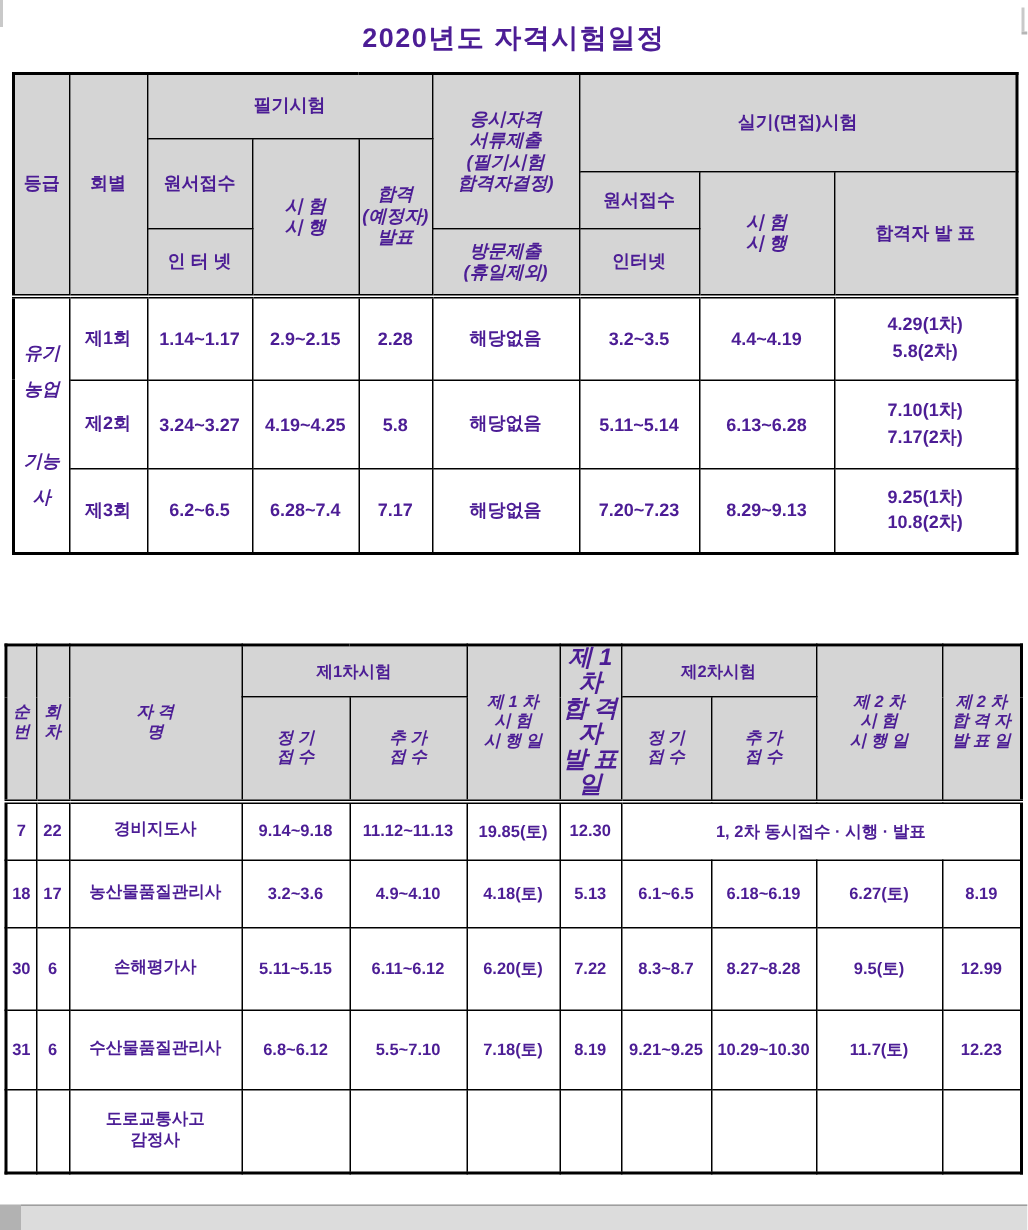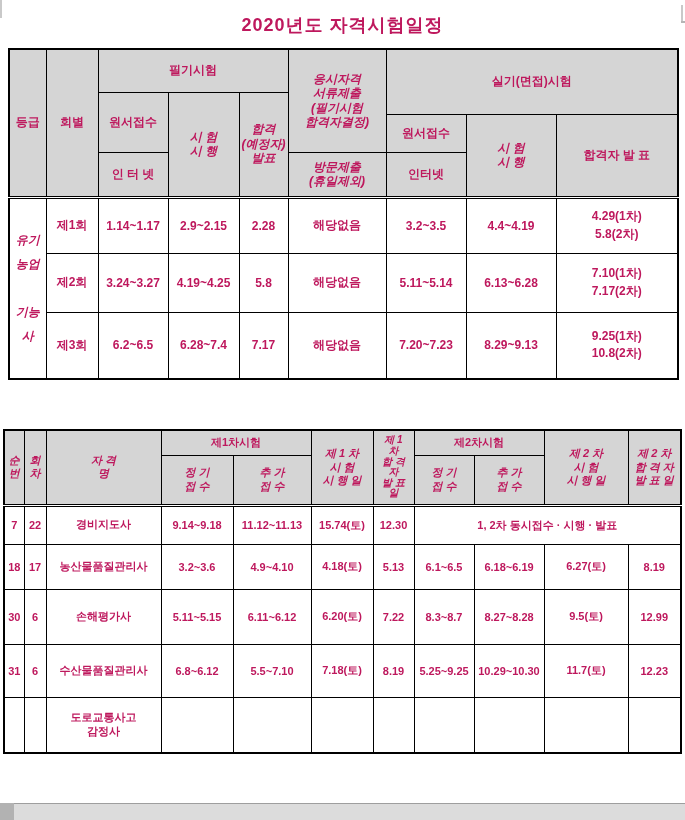--- a/index.html
+++ b/index.html
@@ -1,19 +1,19 @@
 <!DOCTYPE html>
 <html><head>
 <meta charset="utf-8">
 <style>
   html,body { margin:0; padding:0; }
   .page {
     position:relative; width:685px; height:820px; background:#ffffff;
     font-family:"Liberation Sans","DejaVu Sans",sans-serif;
-    font-weight:bold; color:#be185d; overflow:hidden;
+    font-weight:bold; color:#4c1d95; overflow:hidden;
   }
   .title {
     position:absolute; top:13px; left:0; width:100%;
     text-align:center; font-size:18px; letter-spacing:1px;
   }
   table {
     position:absolute; border-collapse:collapse; table-layout:fixed;
     border:2px solid #000;
   }
   td {
@@ -21,21 +21,21 @@
     padding:0 1px; overflow:hidden;
   }
   .hd { background:#d5d5d5; }
   .pre { white-space:pre-line; line-height:1.2;font-style:italic; }
   .t1 { left:8px; top:48px; width:669px; font-size:12px; }
   .t2 { left:3px; top:429px; width:677px; font-size:11px; }
   .t2 td { padding:0; }
   .dbl { border-top:3px double #000 !important; }
   .grade-cell { line-height:2.0; }
   .pass2lines { white-space:pre-line; line-height:1.45;text-align:center; }
-  .tight { font-size:10px; line-height:1.06; letter-spacing:0; }
+  .tight { font-size:16px; line-height:1.06; letter-spacing:0; }
   .name-cell { white-space:pre-line; line-height:1.25; }
   
   .scroll-corner { position:absolute; left:0; top:803px; width:14px; height:17px; background:#b2b2b2; }
   .hscroll { position:absolute; left:14px; top:803px; width:671px; height:17px;
              background:#dcdcdc; border-top:1px solid #9e9e9e; box-sizing:border-box; }
   .artifact-tl { position:absolute; left:0; top:0; width:2px; height:18px; background:#c9c9c9; }
   .artifact-tr-line { position:absolute; left:681px; top:5px; width:2px; height:16px; background:#c9c9c9; }
   .artifact-tr-tick { position:absolute; left:681px; top:21px; width:4px; height:2px; background:#b5b5b5; }
 </style>
 </head>
@@ -112,21 +112,21 @@
       <td>제2회</td>
       <td>3.24~3.27</td>
       <td>4.19~4.25</td>
       <td>5.8</td>
       <td>해당없음</td>
       <td>5.11~5.14</td>
       <td>6.13~6.28</td>
       <td class="pass2lines">7.10(1차)
 7.17(2차)</td>
     </tr>
-    <tr style="height:67px">
+    <tr style="height:57px">
       <td>제3회</td>
       <td>6.2~6.5</td>
       <td>6.28~7.4</td>
       <td>7.17</td>
       <td>해당없음</td>
       <td>7.20~7.23</td>
       <td>8.29~9.13</td>
       <td class="pass2lines">9.25(1차)
 10.8(2차)</td>
     </tr>
@@ -182,21 +182,21 @@
 접 수</td>
       <td class="hd pre">추 가
 접 수</td>
     </tr>
     <tr style="height:39px">
       <td class="dbl">7</td>
       <td class="dbl">22</td>
       <td class="dbl name-cell">경비지도사</td>
       <td class="dbl">9.14~9.18</td>
       <td class="dbl">11.12~11.13</td>
-      <td class="dbl">15.74(토)</td>
+      <td class="dbl">19.85(토)</td>
       <td class="dbl">12.30</td>
       <td colspan="4" class="dbl">1, 2차 동시접수 · 시행 · 발표</td>
     </tr>
     <tr style="height:45px">
       <td>18</td>
       <td>17</td>
       <td class="name-cell">농산물품질관리사</td>
       <td>3.2~3.6</td>
       <td>4.9~4.10</td>
       <td>4.18(토)</td>
@@ -220,21 +220,21 @@
       <td>12.99</td>
     </tr>
     <tr style="height:53px">
       <td>31</td>
       <td>6</td>
       <td class="name-cell">수산물품질관리사</td>
       <td>6.8~6.12</td>
       <td>5.5~7.10</td>
       <td>7.18(토)</td>
       <td>8.19</td>
-      <td>5.25~9.25</td>
+      <td>9.21~9.25</td>
       <td>10.29~10.30</td>
       <td>11.7(토)</td>
       <td>12.23</td>
     </tr>
     <tr style="height:56px">
       <td></td>
       <td></td>
       <td class="name-cell">도로교통사고
 감정사</td>
       <td></td>

